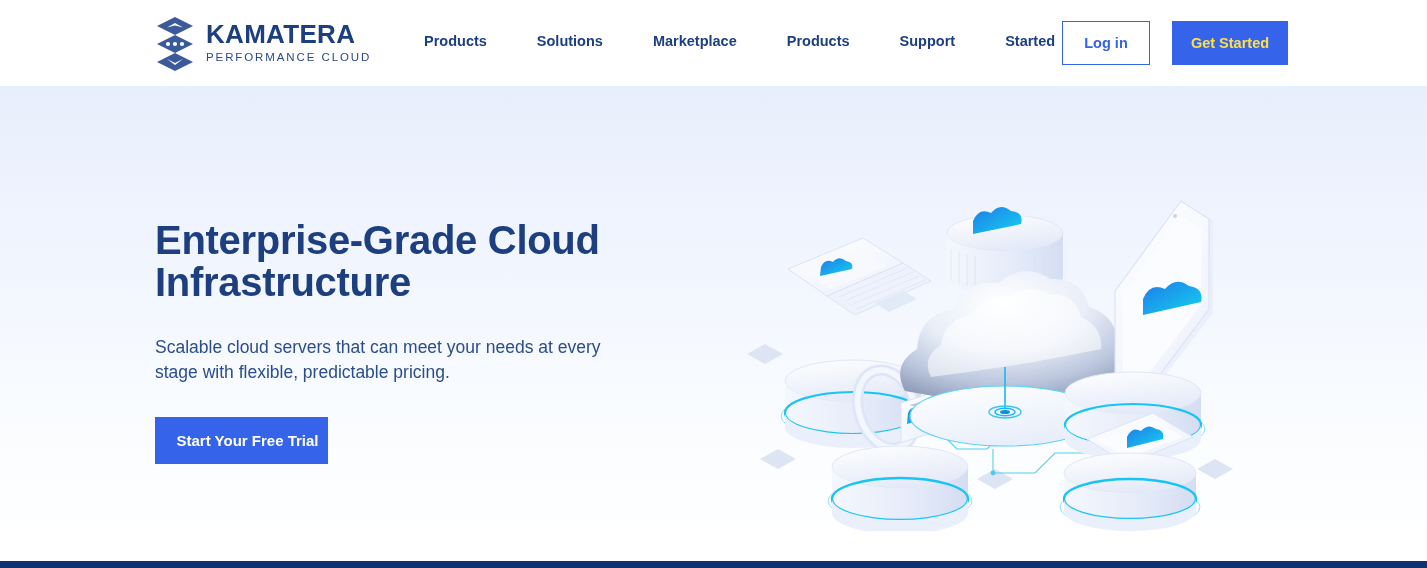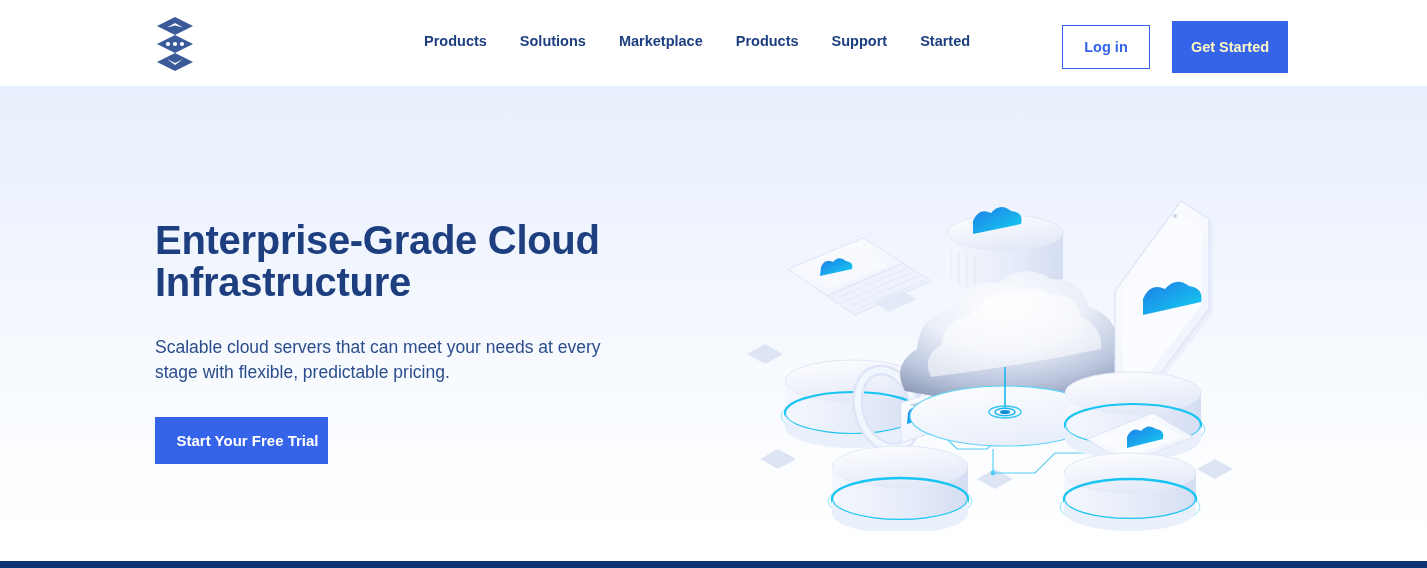--- a/index.html
+++ b/index.html
@@ -28,43 +28,43 @@
     font-size: 26px; font-weight: bold; color: #1d3f80;
     letter-spacing: 0.3px; line-height: 1.05;
   }
   .logo-tagline {
     font-size: 11.5px; color: #2a4a8a; letter-spacing: 1.9px;
     line-height: 1.3; margin-top: 2px;
   }
 
   .nav {
     position: absolute; left: 424px; top: 33px;
-    display: flex; align-items: center; gap: 0;
+    display: flex; align-items: center; gap: 8px;
   }
   .nav-item {
     font-size: 14.5px; font-weight: bold; color: #1d3f80;
     cursor: pointer; white-space: nowrap;
   }
-  .nav-item + .nav-item { margin-left: 33px; }
+  .nav-item + .nav-item { margin-left: 42px; }
 
   .header-actions {
     position: absolute; right: 139px; top: 21px;
     display: flex; align-items: center; gap: 22px;
   }
   .btn-login {
     width: 88px; height: 44px;
     border: 1px solid #3563e9;
     background: #ffffff; color: #3563e9;
     font-size: 14.5px; font-weight: bold;
     display: flex; align-items: center; justify-content: center;
     cursor: pointer; font-family: "Liberation Sans", sans-serif;
   }
   .btn-getstarted {
-    width: 116px; height: 52px;
-    border: none; background: #3563e9; color: #fef9c3;
+    width: 116px; height: 44px;
+    border: none; background: #3563e9; color: #fde047;
     font-size: 14.5px; font-weight: bold;
     display: flex; align-items: center; justify-content: center;
     cursor: pointer; font-family: "Liberation Sans", sans-serif;
   }
 
   
   .hero {
     position: absolute; top: 86px; left: 0;
     width: 1427px; height: 475px;
     background: linear-gradient(to bottom, #e8effc 0%, #eff4fe 30%, #f7fafe 60%, #fdfeff 85%, #ffffff 100%);
@@ -113,20 +113,24 @@
           </g>
           <g fill="#ffffff">
             <path d="M20 8 L28 12.5 L20 10.5 L12 12.5 Z"></path>
             <circle cx="13" cy="29" r="2.1"></circle>
             <circle cx="20" cy="29" r="2.1"></circle>
             <circle cx="27" cy="29" r="2.1"></circle>
             <path d="M12 44 L20 48 L28 44 L20 50 Z"></path>
           </g>
         </svg>
       </span>
+      <span class="logo-text">
+        <span class="logo-name">KAMATERA</span>
+        <span class="logo-tagline">PERFORMANCE CLOUD</span>
+      </span>
     </div>
 
     <nav class="nav">
       <span class="nav-item">Products</span>
       <span class="nav-item">Solutions</span>
       <span class="nav-item">Marketplace</span>
       <span class="nav-item">Products</span>
       <span class="nav-item">Support</span>
       <span class="nav-item">Started</span>
     </nav>

